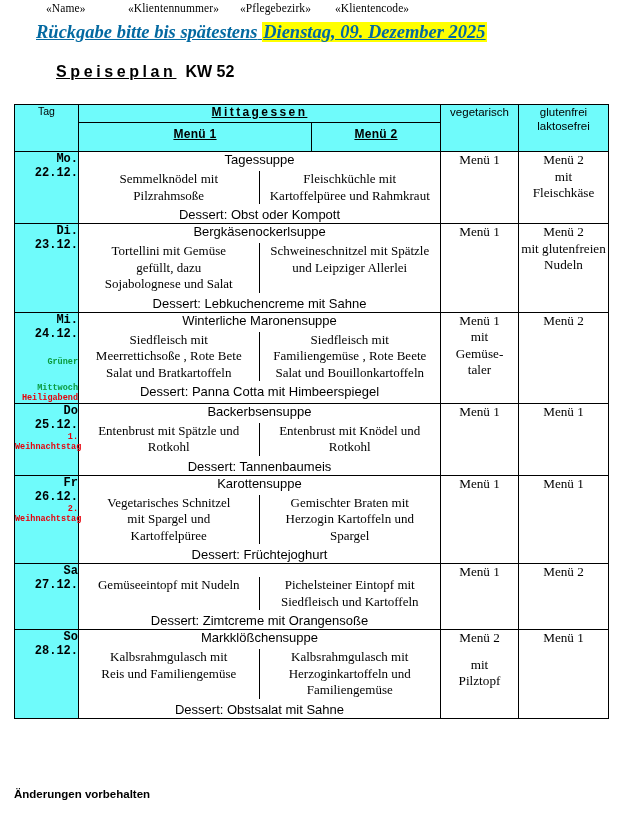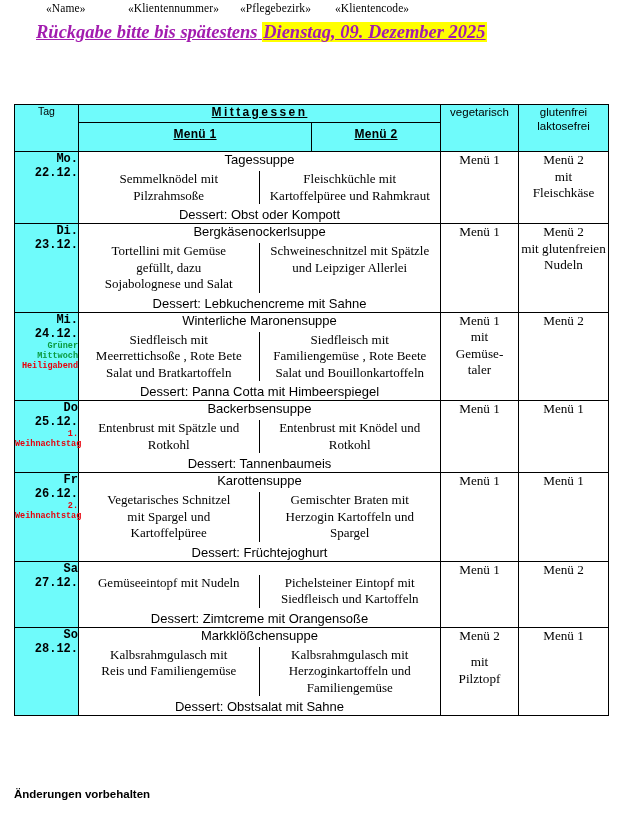--- a/index.html
+++ b/index.html
@@ -36,21 +36,21 @@
   
   .notice {
     position: absolute;
     top: 22px;
     left: 36px;
     width: 560px;
     font-family: "Liberation Serif", serif;
     font-size: 18.5px;
     font-weight: bold;
     font-style: italic;
-    color: #a21caf;
+    color: #0369a1;
     white-space: nowrap;
   }
   .notice .u { text-decoration: underline; }
   .notice .hl {
     background: #ffff00;
     padding: 0 1px;
   }
 
   
   .titleblock {
@@ -159,21 +159,21 @@
     line-height: 14px;
     padding-top: 3px;
     vertical-align: top;
   }
   .daycell .dnote {
     display: block;
     font-size: 8.5px;
     line-height: 10px;
     font-weight: bold;
   }
-  .dnote.green { color: #0a9a3d; }
+  .dnote.green { color: #0a9a3d; margin-top: 16px; }
   .dnote.red   { color: #e8000b; }
 
   
   .foodcell {
     padding: 2px 0 3px 0;
   }
   .soup {
     text-align: center;
     font-family: "Liberation Sans", sans-serif;
     font-size: 13px;
@@ -231,20 +231,23 @@
 
 <div class="mergeline">
   <span class="mf-name">«Name»</span><span class="mf-num">«Klientennummer»</span><span class="mf-dist">«Pflegebezirk»</span><span class="mf-code">«Klientencode»</span>
 </div>
 
 <div class="notice">
   <span class="u">Rückgabe bitte bis spätestens</span><span class="u">&nbsp;</span><span class="u hl">Dienstag, 09. Dezember 2025</span>
 </div>
 
 <div class="titleblock">
+  <div class="title-row1">
+    <span class="title-word">Speiseplan</span><span class="title-kw">KW 52</span>
+  </div>
 </div>
 
 <table class="plan">
   <colgroup>
     <col class="c-tag">
       <col class="c-food">
       <col class="c-veg">
       <col class="c-glu">
   </colgroup>
   <thead>

